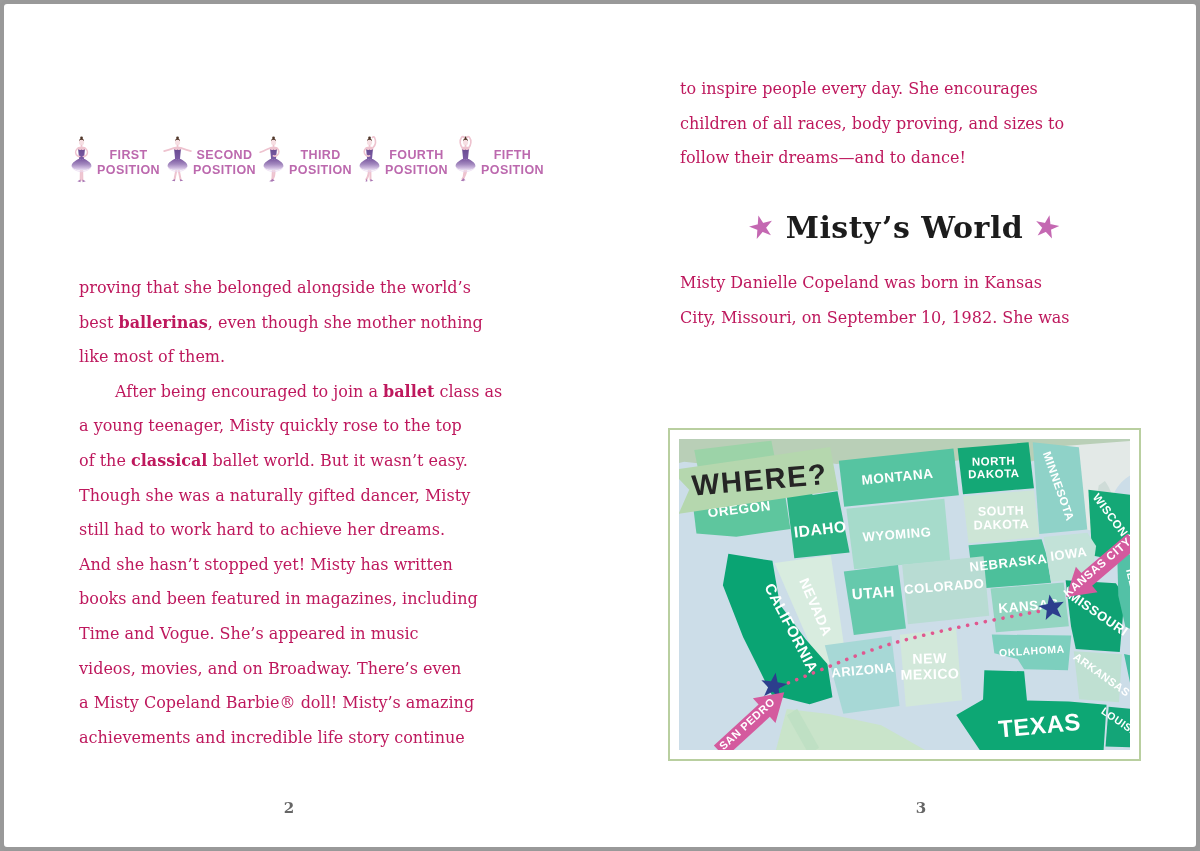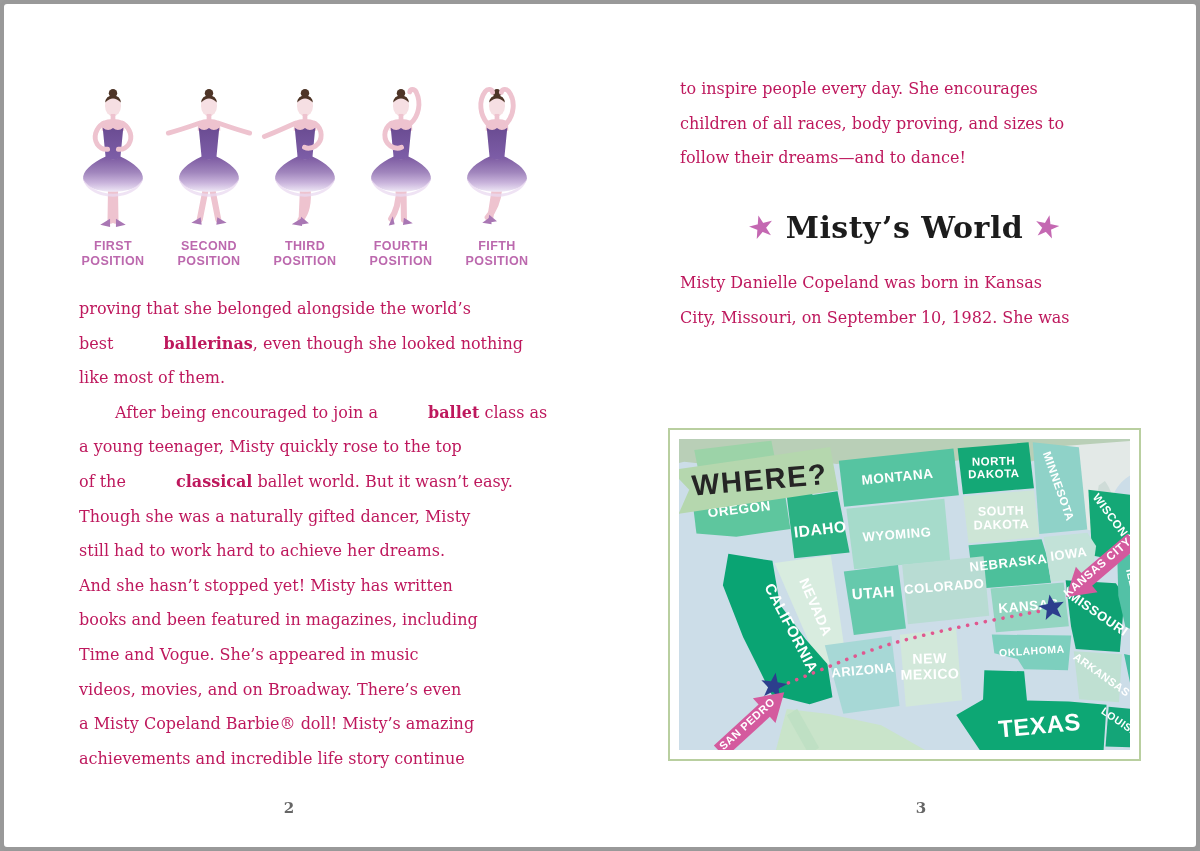--- a/index.html
+++ b/index.html
@@ -1,30 +1,30 @@
 <!DOCTYPE html>
 <html><head>
 <meta charset="utf-8">
 <style>
   html,body{margin:0;padding:0;background:#9b9b9b;font-family:"DejaVu Serif",serif;}
   .page{position:relative;width:1200px;height:851px;background:#fff;border:4px solid #999;
         border-radius:7px;box-sizing:border-box;overflow:hidden;}
   
   .positions-row{position:absolute;left:62px;top:82px;width:478px;display:flex;justify-content:space-between;}
-  .position-fig{width:94px;display:flex;flex-direction:column;align-items:center;}
+  .position-fig{width:94px;display:flex;align-items:center;}
   .position-fig svg{width:94px;height:148px;display:block;}
   .position-label{margin-top:5px;text-align:center;font-family:"Liberation Sans",sans-serif;
         font-weight:700;font-size:12.5px;line-height:15px;color:#bc69ae;letter-spacing:.4px;}
   .body-text{position:absolute;font-size:16px;line-height:34.6px;color:#be185d;}
-  #left-text{left:75px;top:288px;width:520px;}
+  #left-text{left:75px;top:267px;width:520px;}
   #right-text-1{left:676px;top:68px;width:470px;}
   #right-text-2{left:676px;top:262px;width:470px;}
   .para{margin:0;}
   .para.indent{text-indent:36px;}
-  .b{font-weight:bold;margin-left:45px;}
+  .b{font-weight:bold;}
   .i{}
   .page-num{position:absolute;top:795px;font-size:15px;font-weight:bold;color:#666;text-align:center;width:450px;}
   #page-num-left{left:60px;}
   #page-num-right{left:692px;}
   
   .heading{position:absolute;left:664px;top:206px;width:473px;text-align:center;
         font-size:30px;font-weight:bold;color:#1c1c1c;letter-spacing:.5px;}
   .heading .star{display:inline-block;font-size:27px;color:#c468b2;vertical-align:2px;}
   .heading .star.l{transform:rotate(-14deg);margin-right:12px;}
   .heading .star.r{transform:rotate(12deg);margin-left:12px;}
@@ -149,21 +149,21 @@
         <path class="arm" d="M58,37.5 C65,29 67.5,15 60,5 C57.5,1.8 53,2.2 52.5,6"></path>
       </svg>
       <div class="position-label">
         <div>FIFTH</div>
         <div>POSITION</div>
       </div>
     </div>
   </div>
 
   <div class="body-text" id="left-text">
-    <p class="para"><span>proving that she belonged alongside the world’s</span><br><span>best </span><span class="b">ballerinas</span><span>, even though she looked nothing</span><br><span>like most of them.</span></p>
+    <p class="para"><span>proving that she belonged alongside the world’s</span><br><span>best </span><span class="b">ballerinas</span><span>, even though she mother nothing</span><br><span>like most of them.</span></p>
     <p class="para indent"><span>After being encouraged to join a </span><span class="b">ballet</span><span> class as</span><br><span>a young teenager, Misty quickly rose to the top</span><br><span>of the </span><span class="b">classical</span><span> ballet world. But it wasn’t easy.</span><br><span>Though she was a naturally gifted dancer, Misty</span><br><span>still had to work hard to achieve her dreams.</span><br><span>And she hasn’t stopped yet! Misty has written</span><br><span>books and been featured in magazines, including</span><br><span class="i">Time</span><span> and </span><span class="i">Vogue</span><span>. She’s appeared in music</span><br><span>videos, movies, and on Broadway. There’s even</span><br><span>a Misty Copeland Barbie® doll! Misty’s amazing</span><br><span>achievements and incredible life story continue</span></p>
   </div>
 
   <div class="page-num" id="page-num-left">2</div>
 
   <div class="body-text" id="right-text-1">
     <p class="para"><span>to inspire people every day. She encourages</span><br><span>children of all races, body proving, and sizes to</span><br><span>follow their dreams—and to dance!</span></p>
   </div>
 
   <div class="heading">

